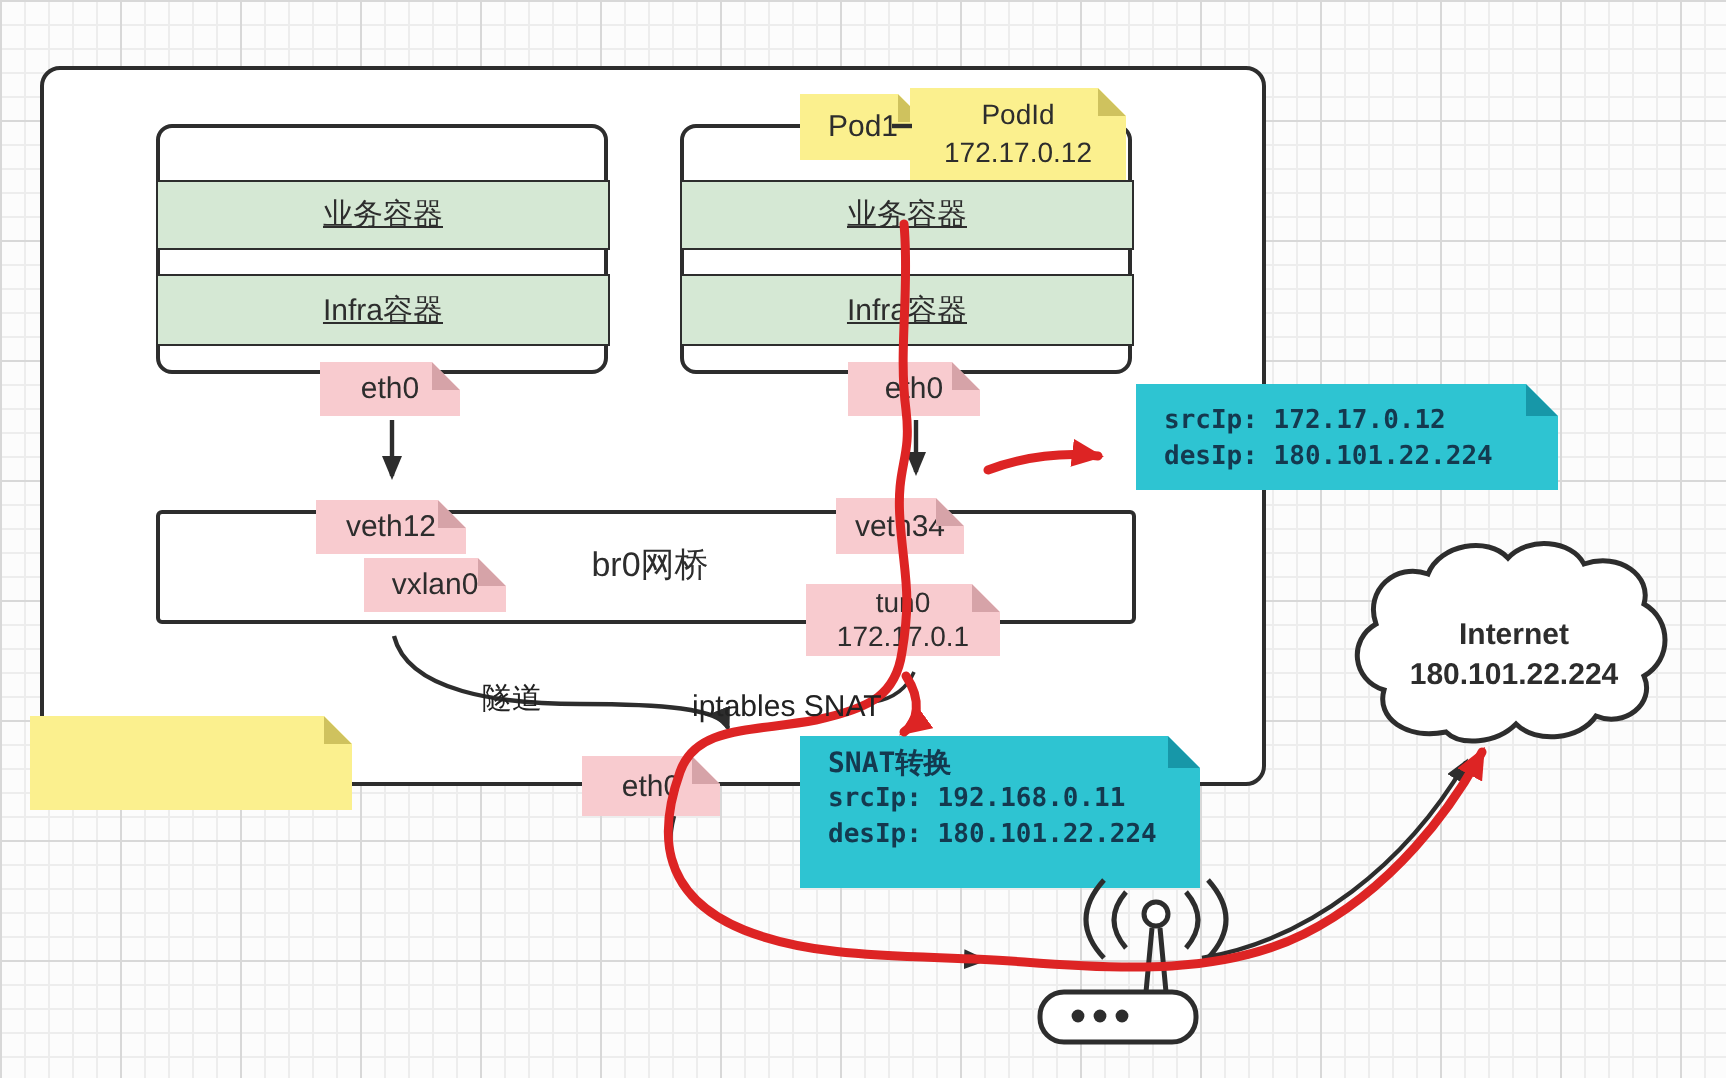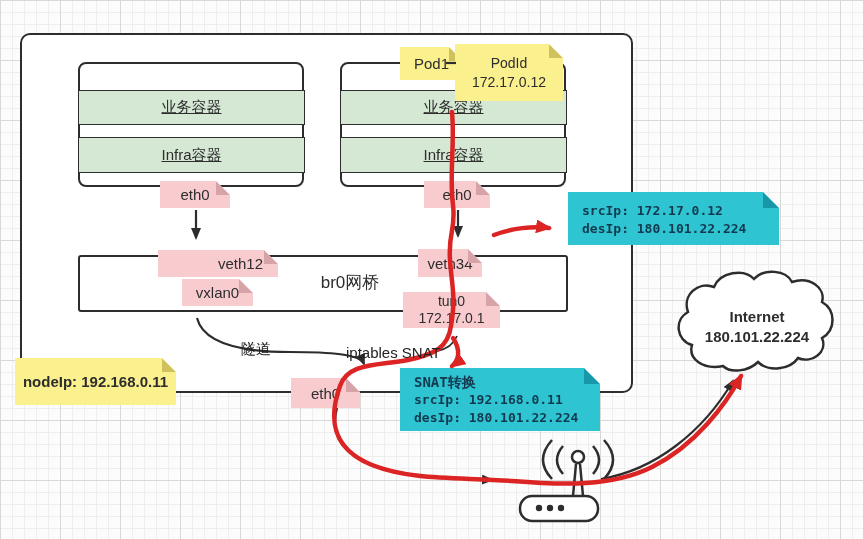--- a/index.html
+++ b/index.html
@@ -14,21 +14,21 @@
   #canvas{
     position:relative;width:863px;height:539px;overflow:hidden;
     background-color:#fcfcfc;
     background-image:
       linear-gradient(to right,#d8d8d8 1px,transparent 1px),
       linear-gradient(to bottom,#d8d8d8 1px,transparent 1px),
       linear-gradient(to right,#ededed 1px,transparent 1px),
       linear-gradient(to bottom,#ededed 1px,transparent 1px);
     background-size:60px 60px,60px 60px,12px 12px,12px 12px;
   }
-  .abs{position:absolute;margin-left:25px;}
+  .abs{position:absolute;}
   .box{position:absolute;background:#fff;border:2px solid var(--ink);}
   .rounded{border-radius:8px;}
   .band{
     position:absolute;background:var(--green);
     border:1.5px solid var(--ink);
     display:flex;align-items:center;justify-content:center;
     font-size:15px;font-weight:500;text-decoration:underline;
   }
   .note{
     position:absolute;display:flex;align-items:center;justify-content:center;
@@ -83,39 +83,38 @@
   <div class="band" style="left:340px;top:90px;width:225px;height:33px;">业务容器</div>
   <div class="band" style="left:340px;top:137px;width:225px;height:34px;">Infra容器</div>
 
   <div class="box" style="left:78px;top:255px;width:486px;height:53px;border-radius:3px;"></div>
   <div class="abs bridge-label" style="left:288px;top:271px;width:74px;text-align:center;">br0网桥</div>
 
   <div class="note yellow" style="left:400px;top:47px;width:63px;height:33px;">
     <span>Pod1</span>
     <span class="fold"></span>
   </div>
-  <div class="note yellow two-line" style="left:455px;top:44px;width:108px;height:57px;">
+  <div class="note yellow two-line" style="left:455px;top:44px;width:108px;height:46px;">
     <span>PodId</span>
     <span>172.17.0.12</span>
     <span class="fold"></span>
   </div>
   <div class="note yellow nodeip" style="left:15px;top:358px;width:161px;height:47px;">
-    <span>nodeIp:  192.168.0.11</span>
     <span class="fold"></span>
   </div>
 
   <div class="note pink" style="left:160px;top:181px;width:70px;height:27px;">
     <span>eth0</span>
     <span class="fold"></span>
   </div>
   <div class="note pink" style="left:424px;top:181px;width:66px;height:27px;">
     <span>eth0</span>
     <span class="fold"></span>
   </div>
-  <div class="note pink" style="left:158px;top:250px;width:75px;height:27px;padding-left:45px;">
+  <div class="note pink" style="left:158px;top:250px;width:75px;height:27px;">
     <span>veth12</span>
     <span class="fold"></span>
   </div>
   <div class="note pink" style="left:418px;top:249px;width:64px;height:28px;">
     <span>veth34</span>
     <span class="fold"></span>
   </div>
   <div class="note pink" style="left:157px;top:279px;width:71px;height:27px;margin-left:25px;">
     <span>vxlan0</span>
     <span class="fold"></span>
@@ -130,21 +129,21 @@
     <span class="fold"></span>
   </div>
 
   <div class="cyan-note" style="left:568px;top:192px;width:211px;height:53px;">
     <div class="inner">
       <div>srcIp: 172.17.0.12</div>
       <div>desIp: 180.101.22.224</div>
     </div>
     <span class="fold"></span>
   </div>
-  <div class="cyan-note" style="left:400px;top:368px;width:200px;height:63px;">
+  <div class="cyan-note" style="left:400px;top:368px;width:200px;height:76px;">
     <div class="inner" style="padding-top:5px;">
       <div class="title">SNAT转换</div>
       <div>srcIp: 192.168.0.11</div>
       <div>desIp: 180.101.22.224</div>
     </div>
     <span class="fold"></span>
   </div>
 
   <svg id="svg-overlay" width="863" height="539" viewBox="0 0 863 539">
     <defs>

